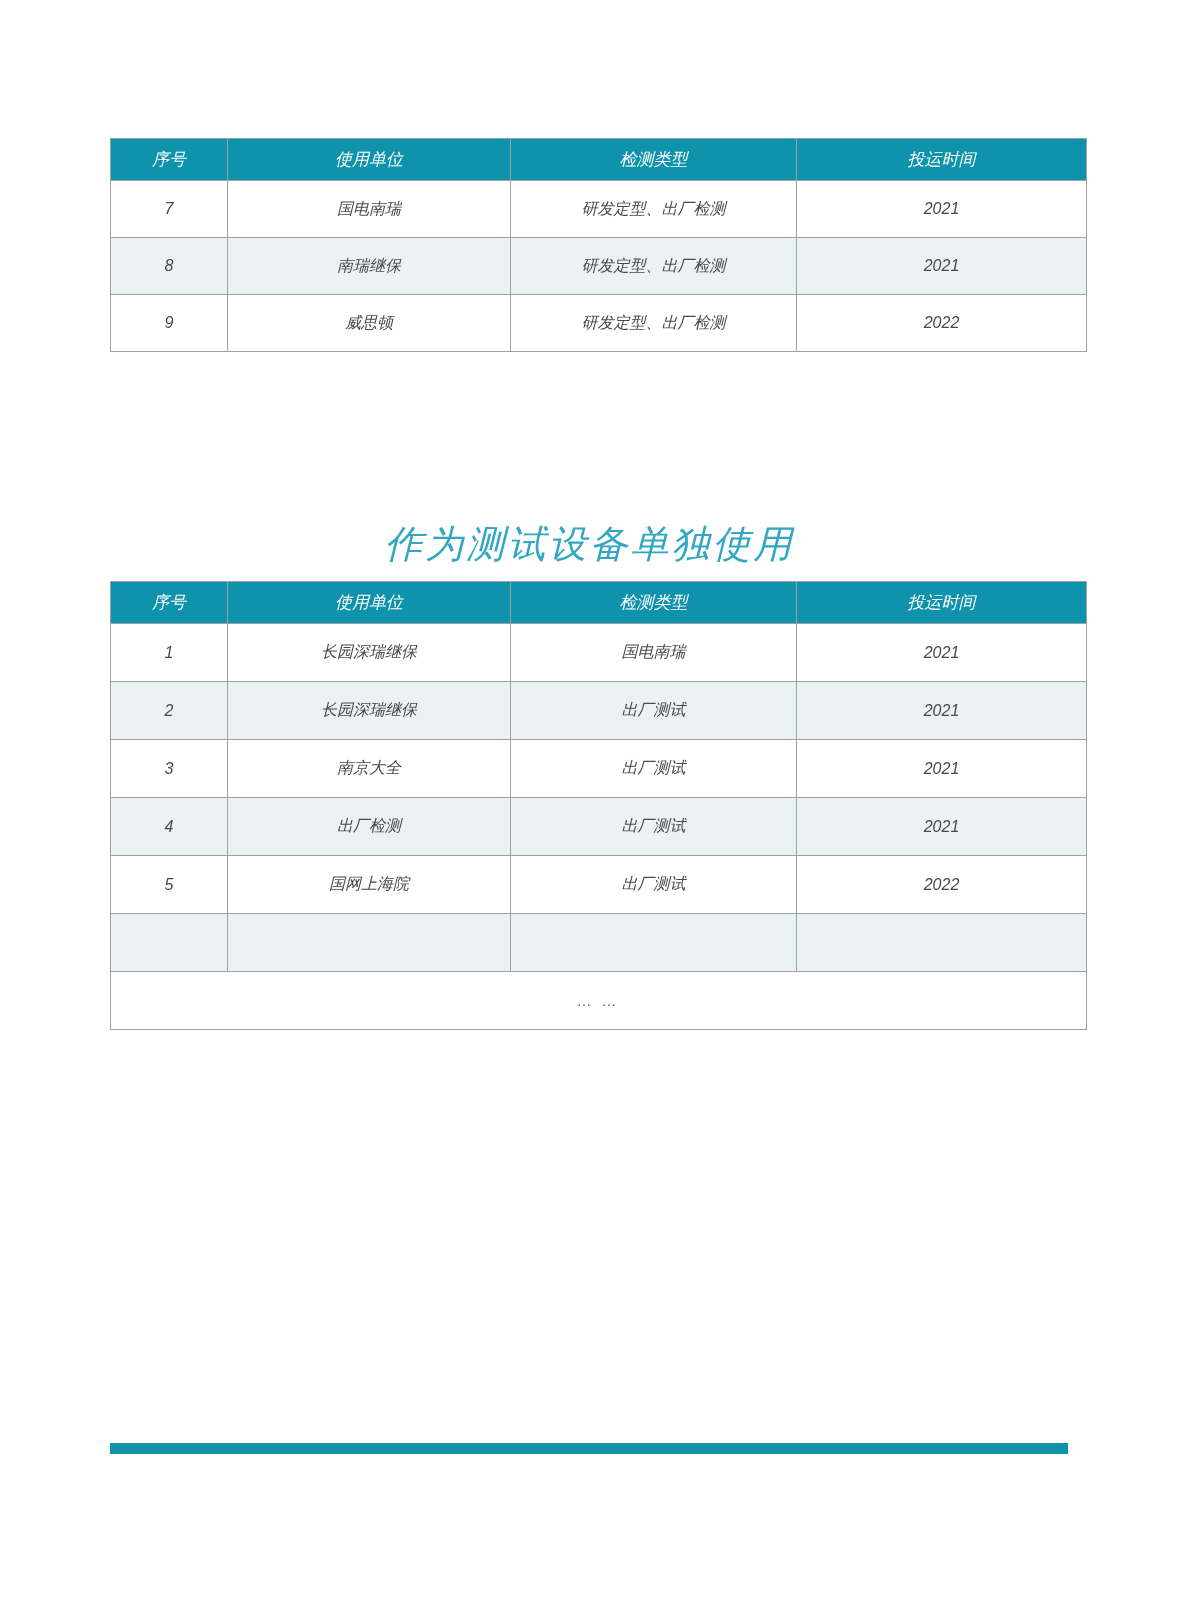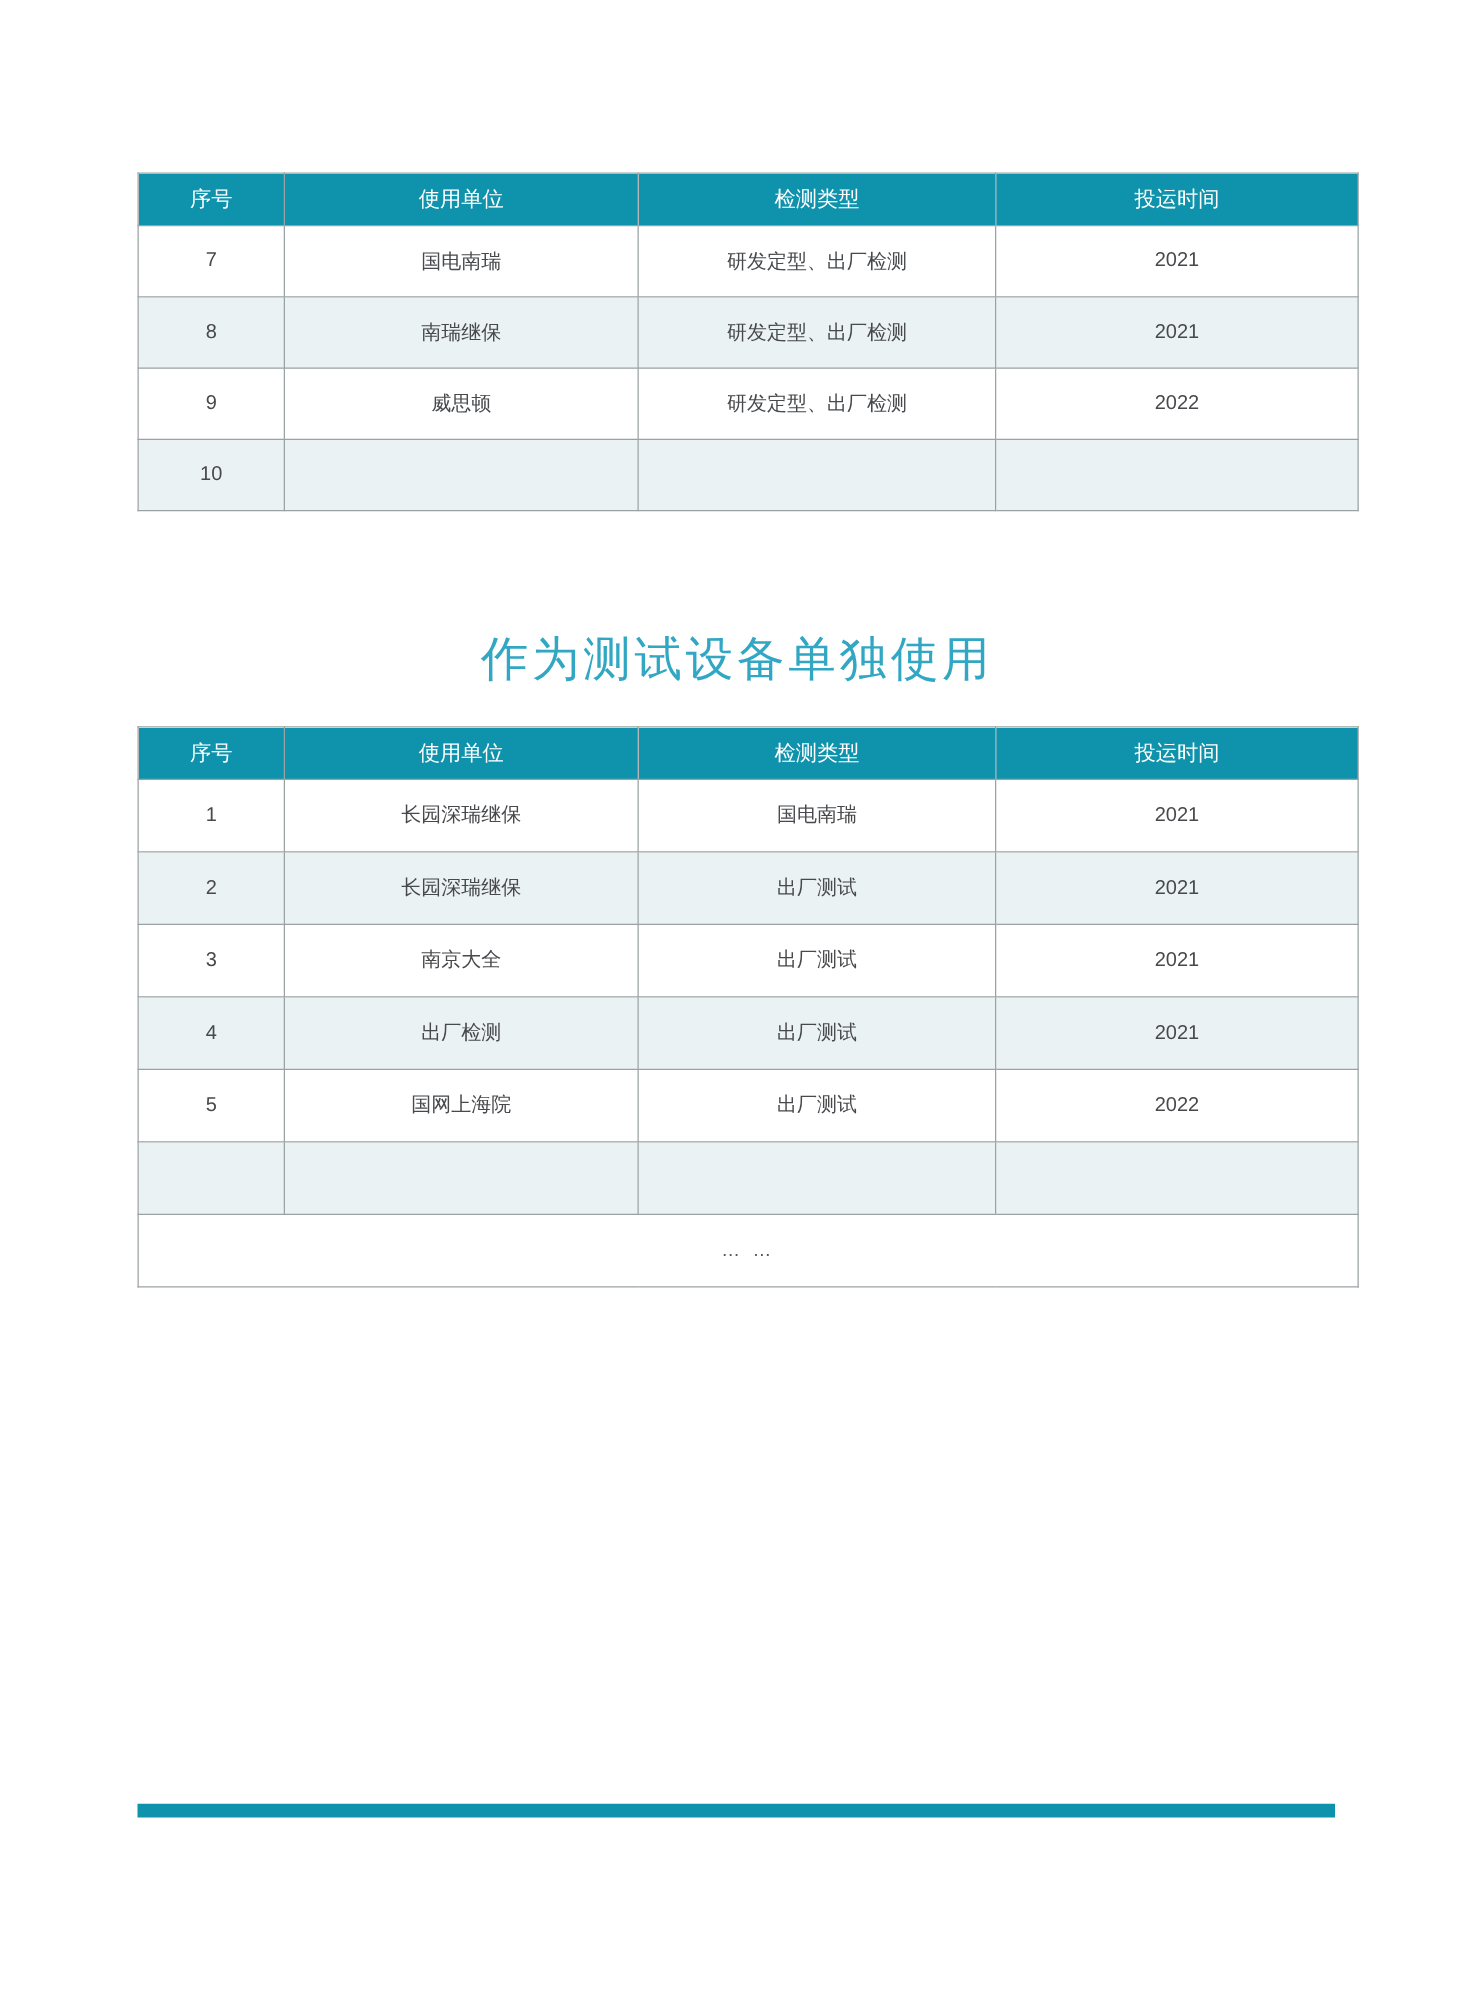--- a/index.html
+++ b/index.html
@@ -2,20 +2,21 @@
 <html style="--accent: #0f92ab; --row-alt: #ebf2f4; --title-color: #32a7c3; --border-color: #9aa3a4; --text-color: #47494c;"><head>
 <meta charset="utf-8">
 <style>
   html,body{margin:0;padding:0;background:#ffffff;}
   .page{
     position:relative;
     width:1179px;height:1600px;
     background:#ffffff;
     font-family:"Liberation Sans","DejaVu Sans",sans-serif;
     overflow:hidden;
+    font-style:italic;
   }
   table.data-table{
     position:absolute;
     left:110px;
     width:976px;
     border-collapse:collapse;
     table-layout:fixed;
   }
   #table1{top:138px;}
   #table2{top:581px;}
@@ -42,21 +43,21 @@
   }
   tr.row-light td{background:var(--row-alt,#ebf2f4);}
   td.ellipsis-cell{
     color:#55575a;
     font-size:15px;
     letter-spacing:3px;
   }
   .section-title{
     position:absolute;
     top:506px;left:0;right:0;
-    margin:0;
+    margin:16px;
     text-align:center;
     color:var(--title-color,#32a7c3);
     font-size:38px;
     font-weight:300;
     letter-spacing:3px;
     line-height:44px;
   }
   .bottom-bar{
     position:absolute;
     left:110px;top:1443px;
@@ -95,26 +96,20 @@
         <td>8</td>
         <td>南瑞继保</td>
         <td>研发定型、出厂检测</td>
         <td>2021</td>
       </tr>
       <tr>
         <td>9</td>
         <td>威思顿</td>
         <td>研发定型、出厂检测</td>
         <td>2022</td>
-      </tr>
-      <tr class="row-light">
-        <td>10</td>
-        <td></td>
-        <td></td>
-        <td></td>
       </tr>
     </tbody>
   </table>
 
   <h2 class="section-title">作为测试设备单独使用</h2>
 
   <table class="data-table" id="table2">
     <colgroup>
       <col style="width:117px">
         <col style="width:283px">

